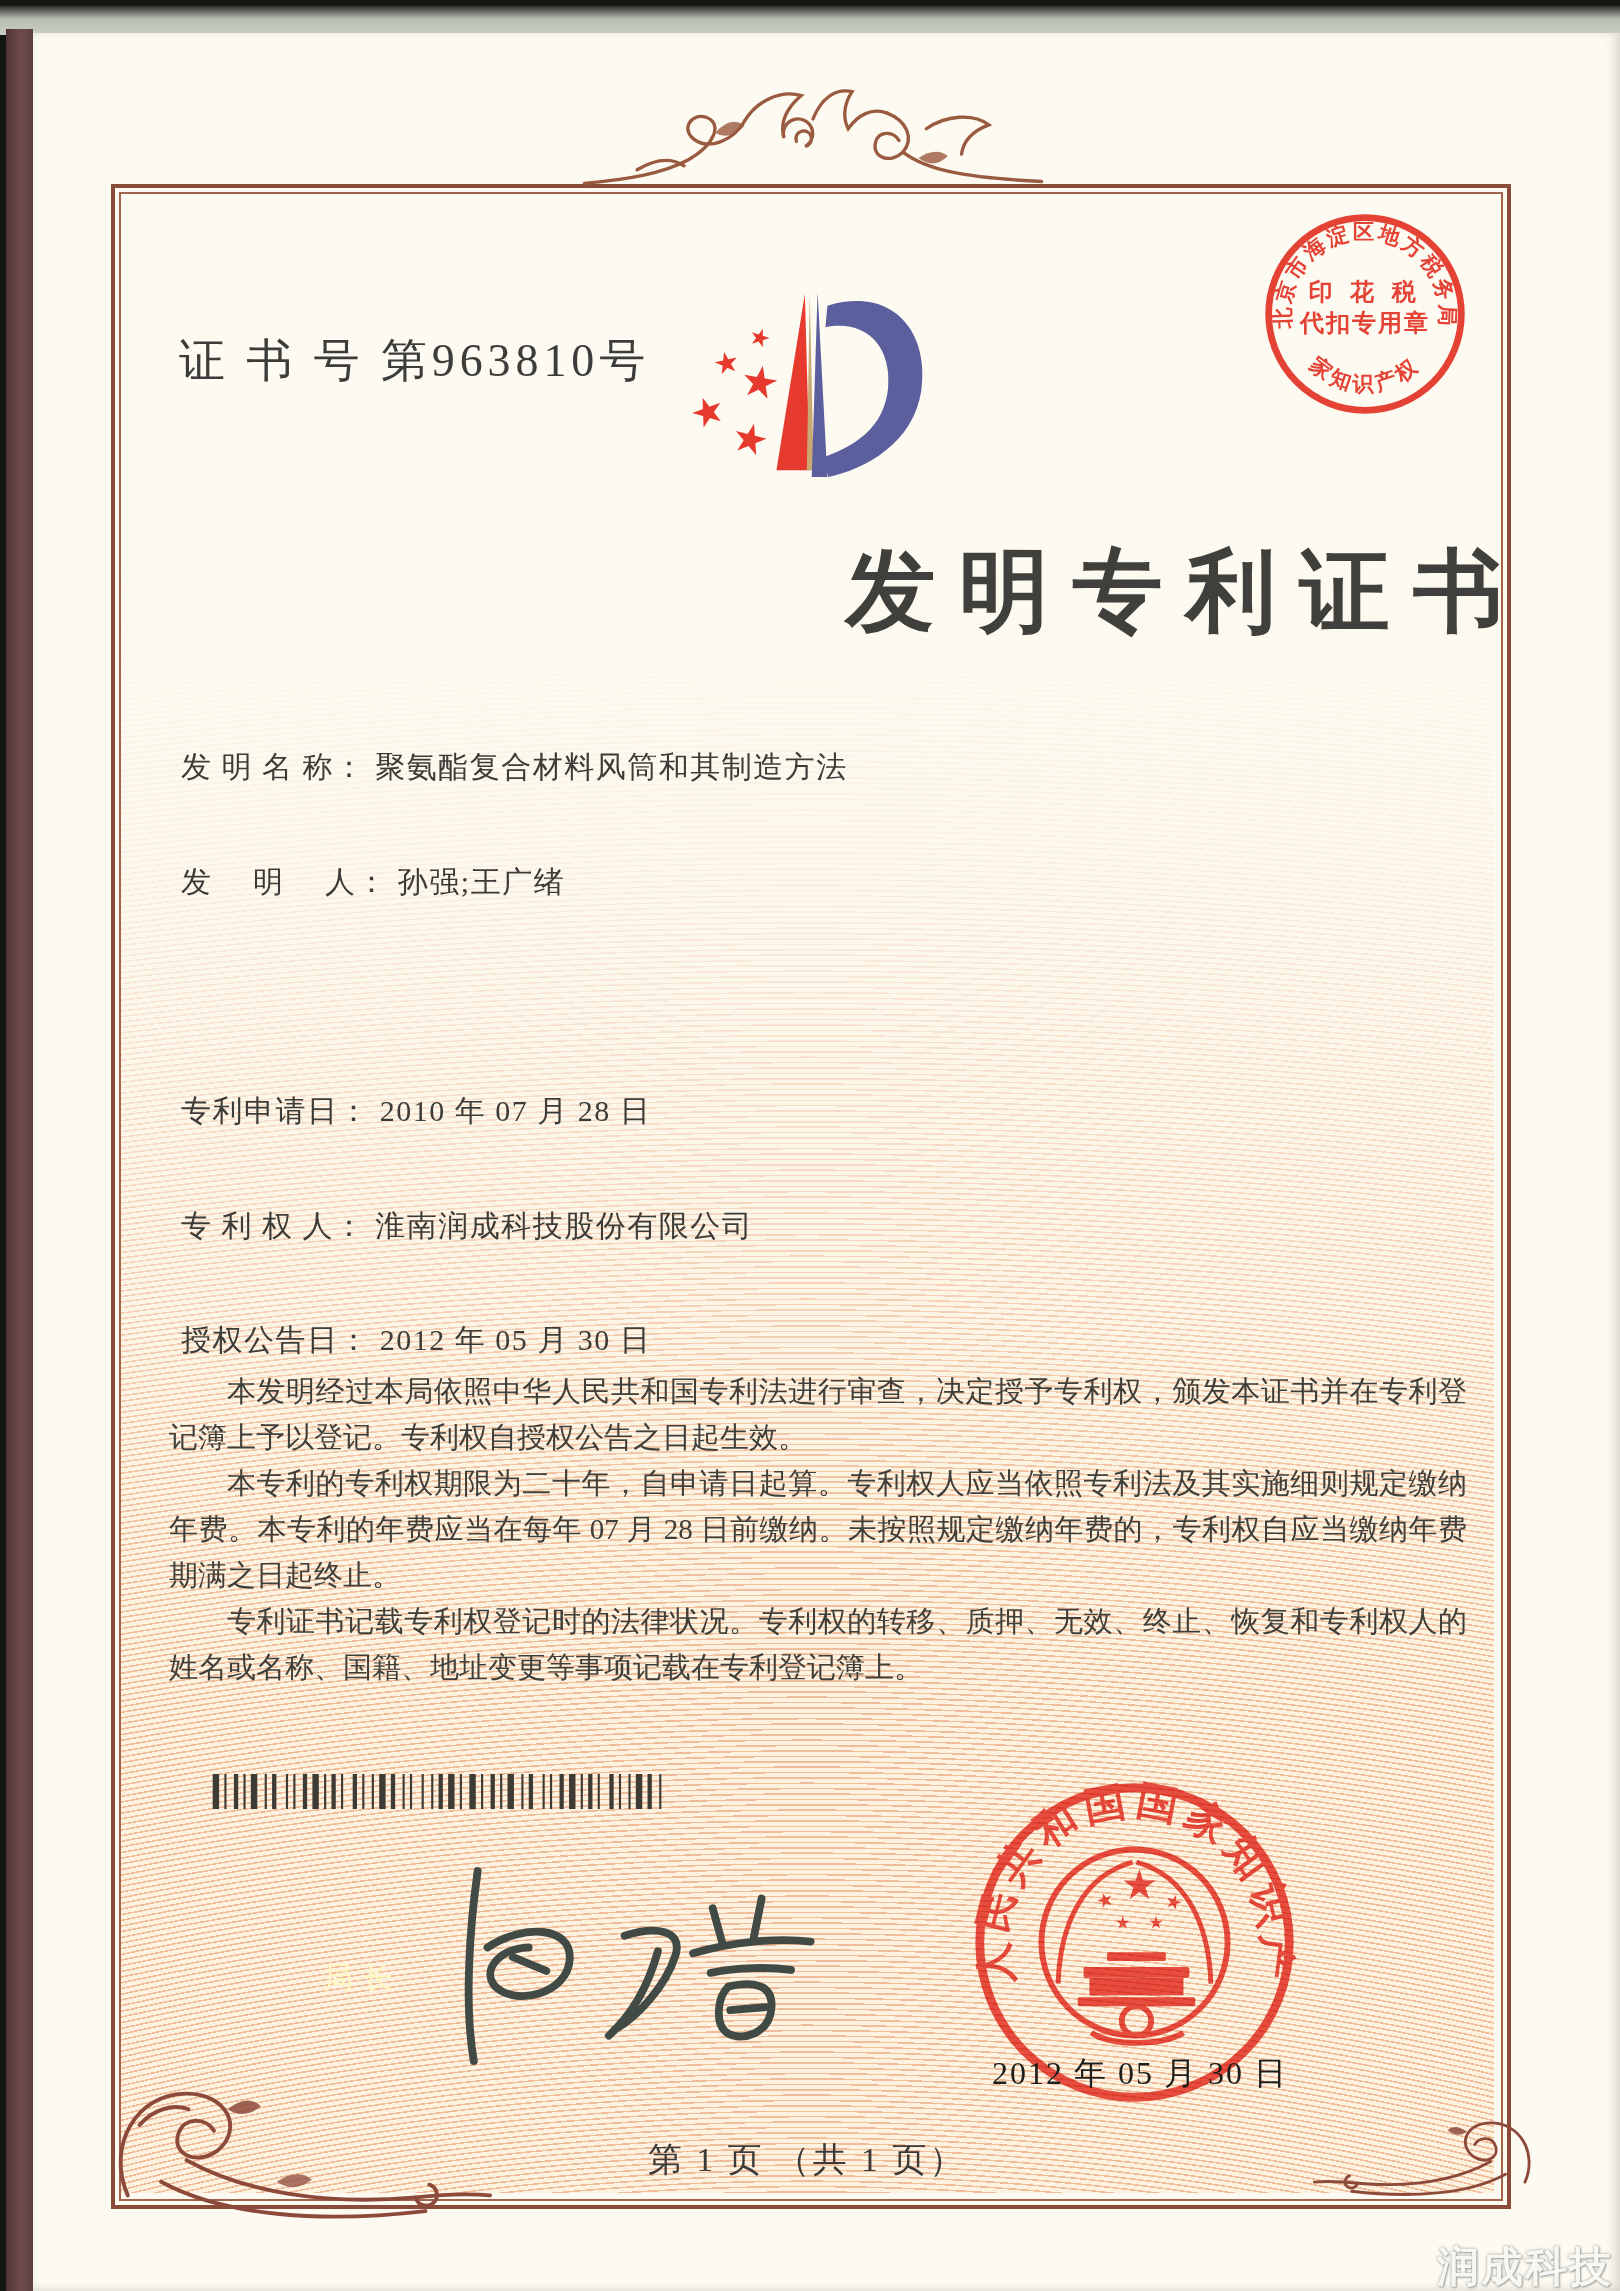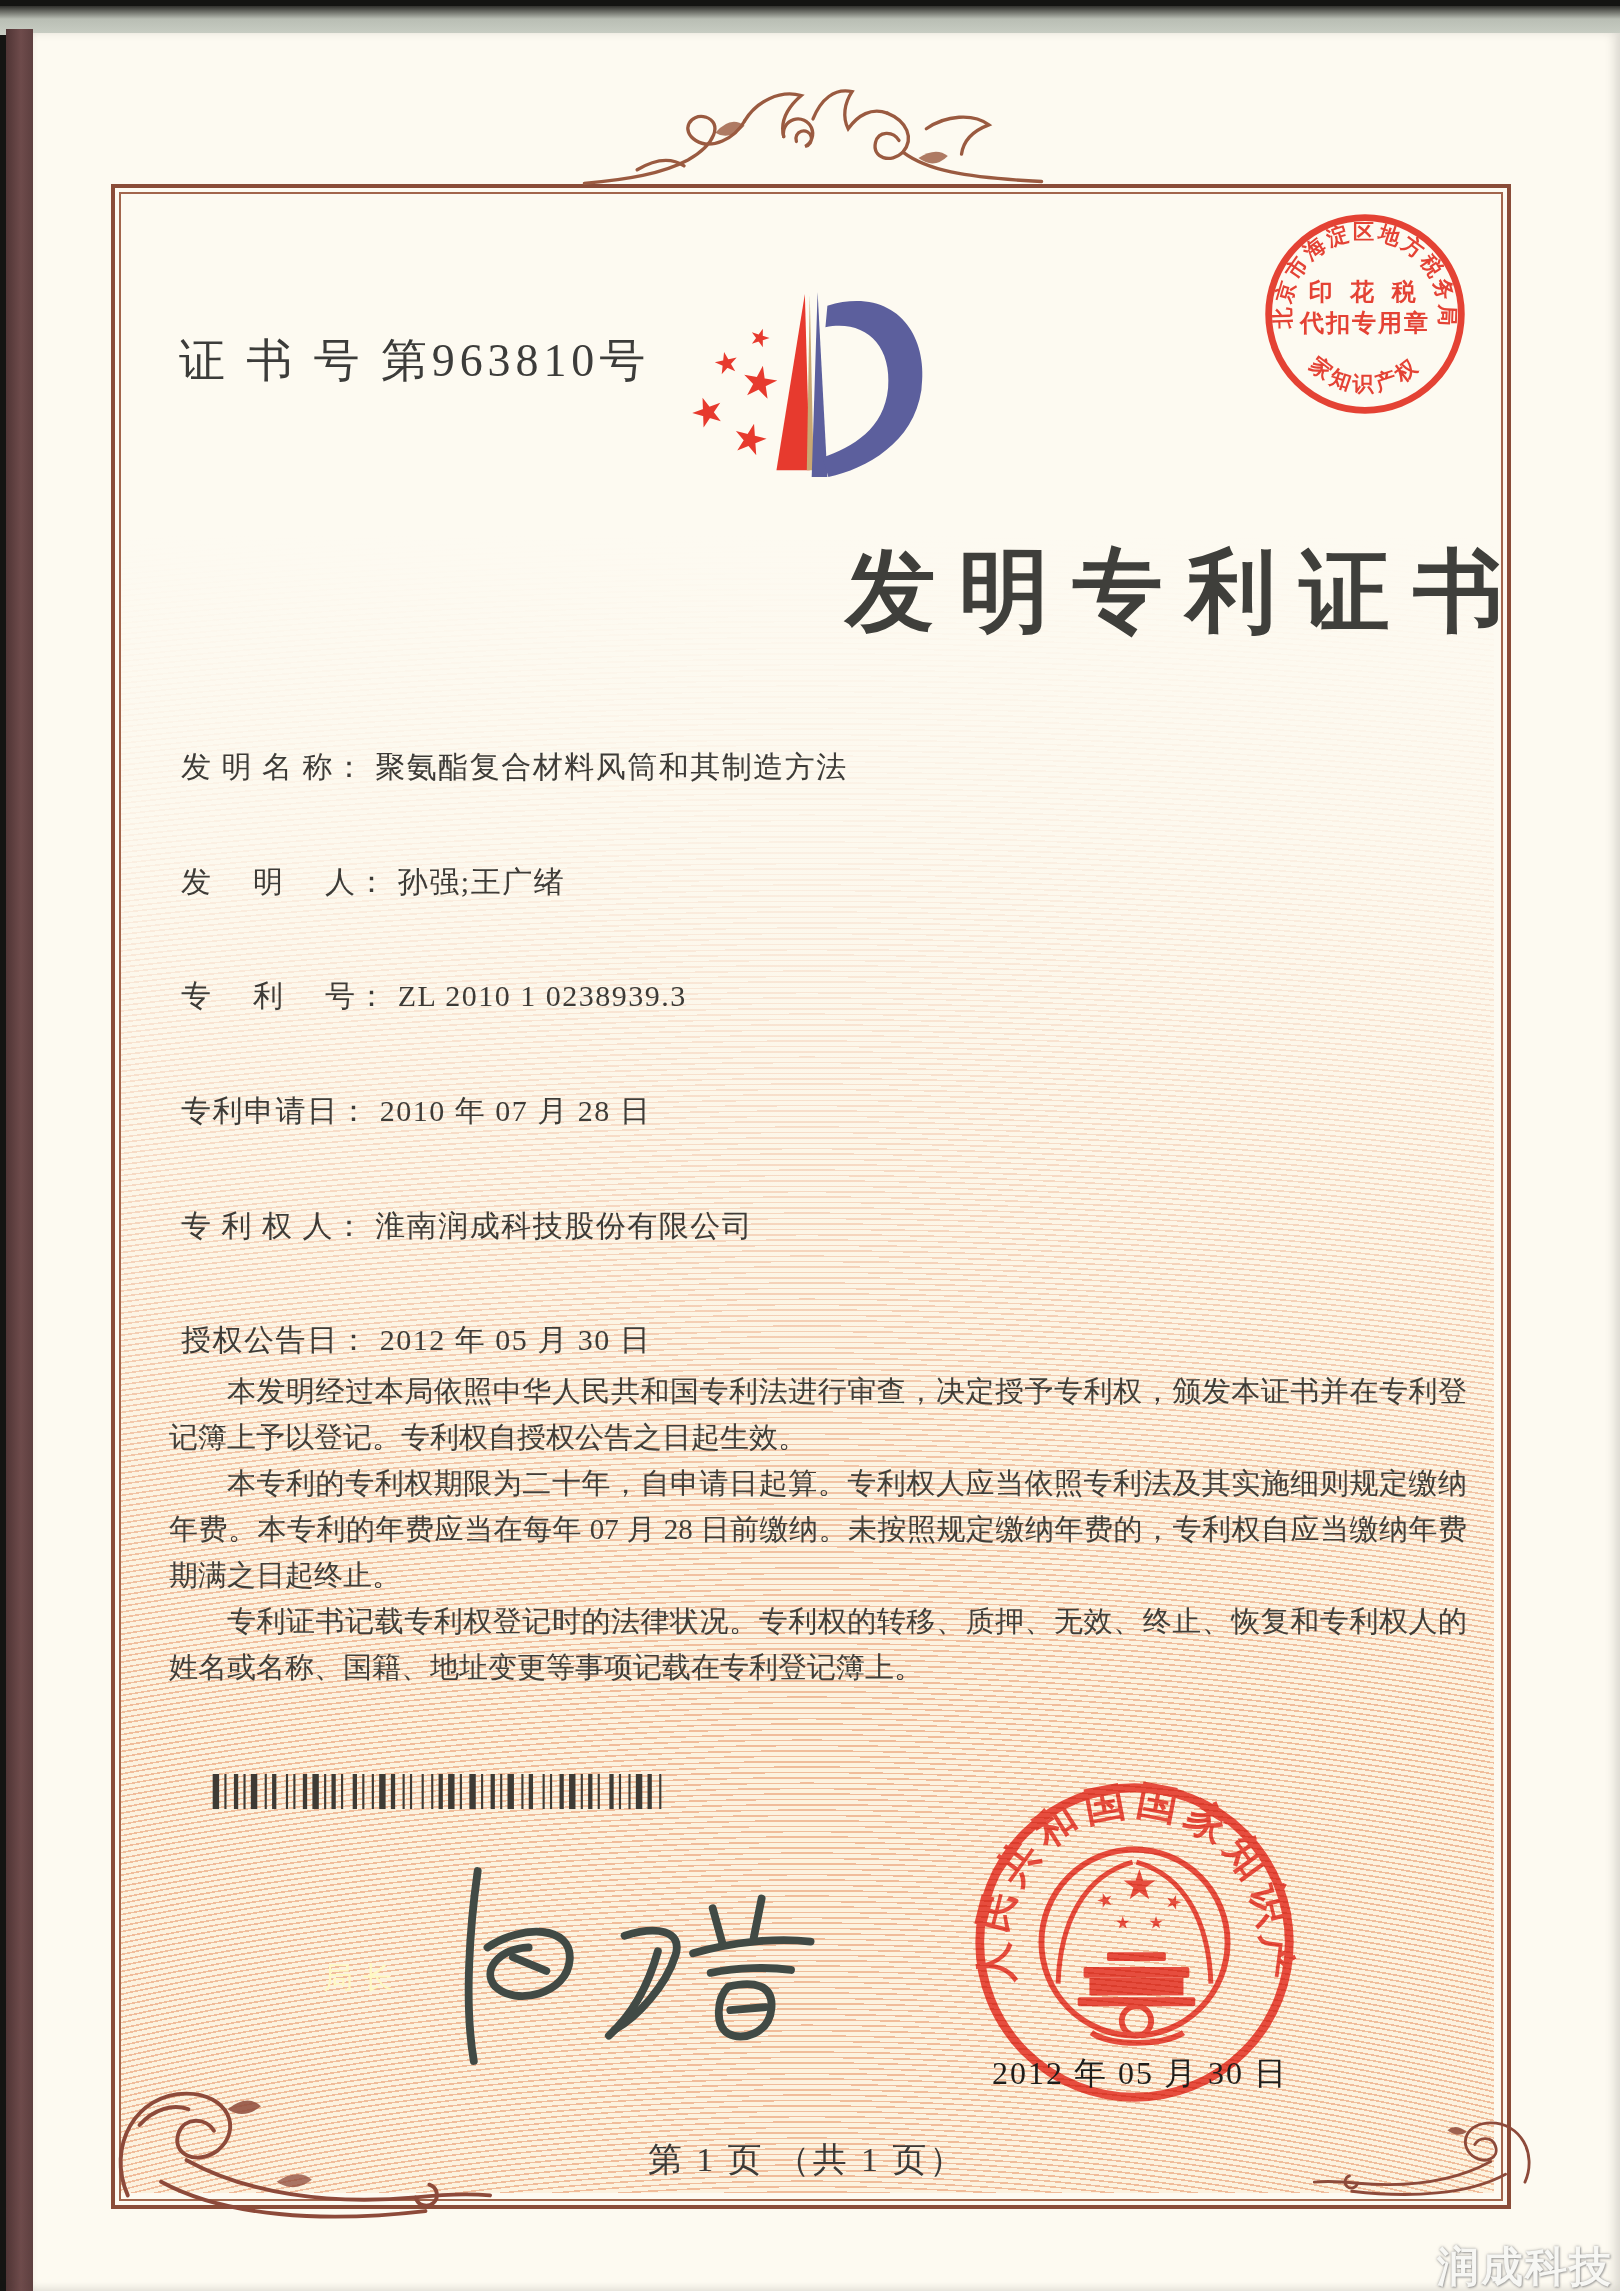--- a/index.html
+++ b/index.html
@@ -131,23 +131,20 @@
     </svg>
   </div>
 
   <div class="abs title">发明专利证书</div>
 
   <div class="field-row" style="top:747px">
     <span class="field-label">发 明 名 称：</span><span class="field-value">聚氨酯复合材料风筒和其制造方法</span>
   </div>
   <div class="field-row" style="top:862px">
     <span class="field-label">发　 明 　人：</span><span class="field-value">孙强;王广绪</span>
-  </div>
-  <div class="field-row" style="top:976px">
-    <span class="field-label">专　 利 　号：</span><span class="field-value">ZL 2010 1 0238939.3</span>
   </div>
   <div class="field-row" style="top:1091px">
     <span class="field-label">专利申请日：</span><span class="field-value">2010 年 07 月 28 日</span>
   </div>
   <div class="field-row" style="top:1206px">
     <span class="field-label">专 利 权 人：</span><span class="field-value">淮南润成科技股份有限公司</span>
   </div>
   <div class="field-row" style="top:1320px">
     <span class="field-label">授权公告日：</span><span class="field-value">2012 年 05 月 30 日</span>
   </div>

